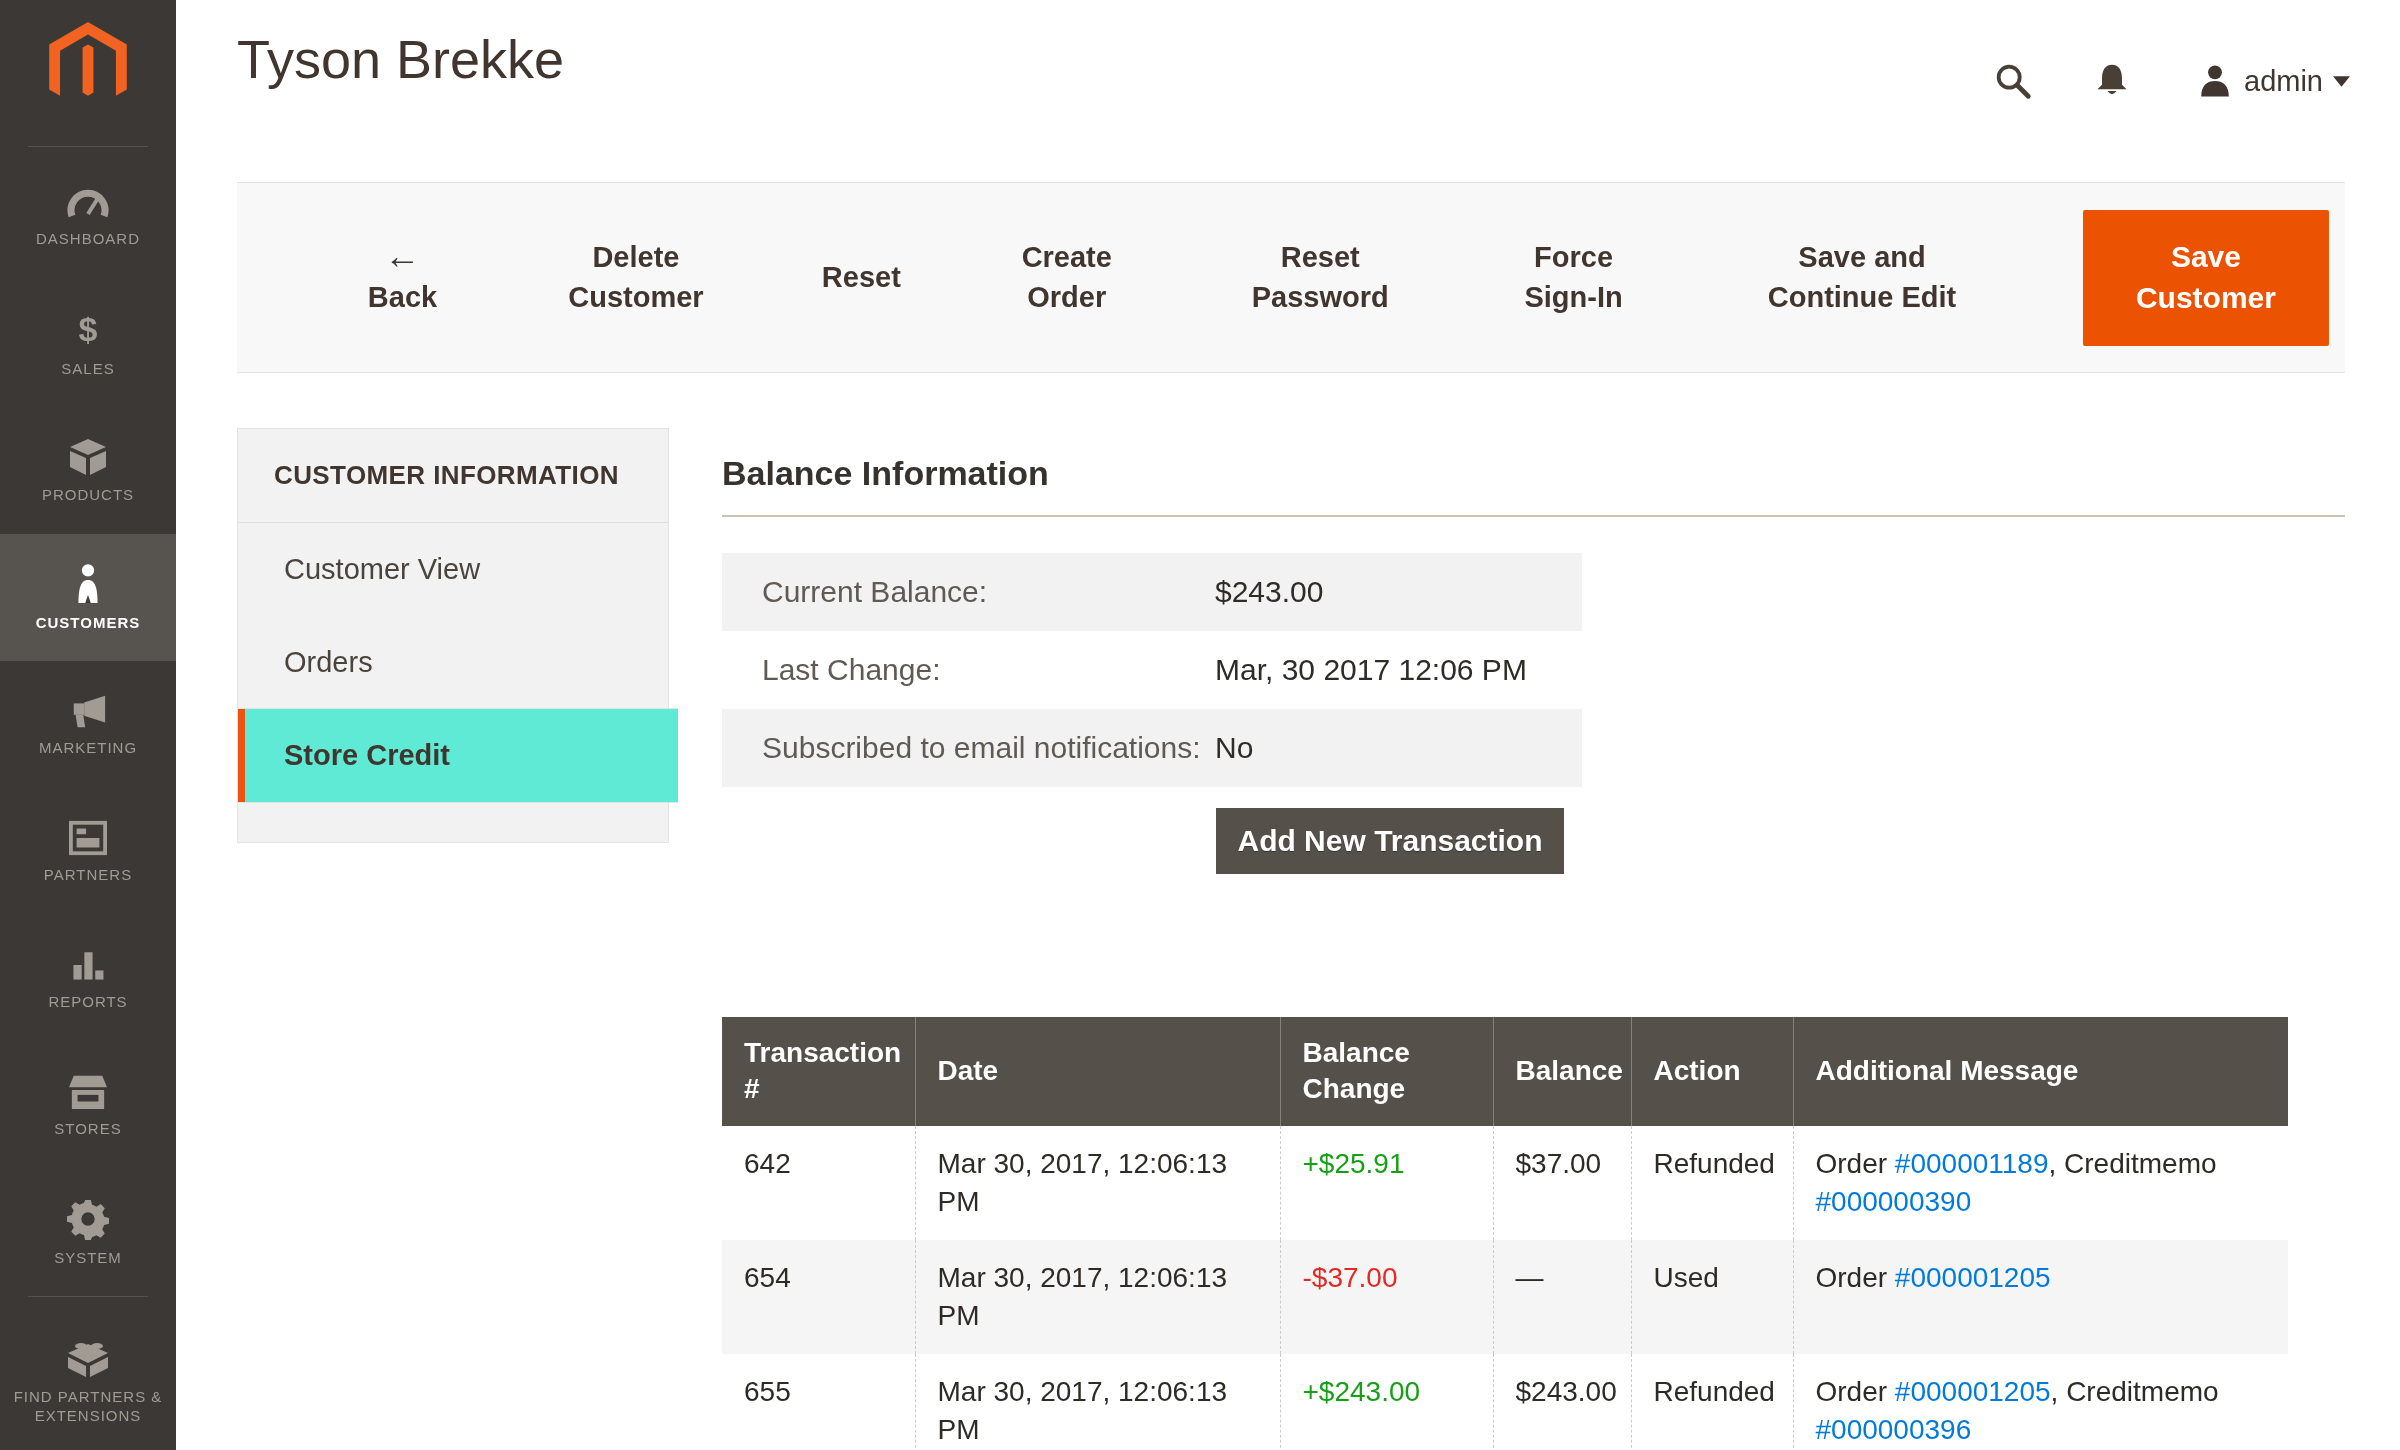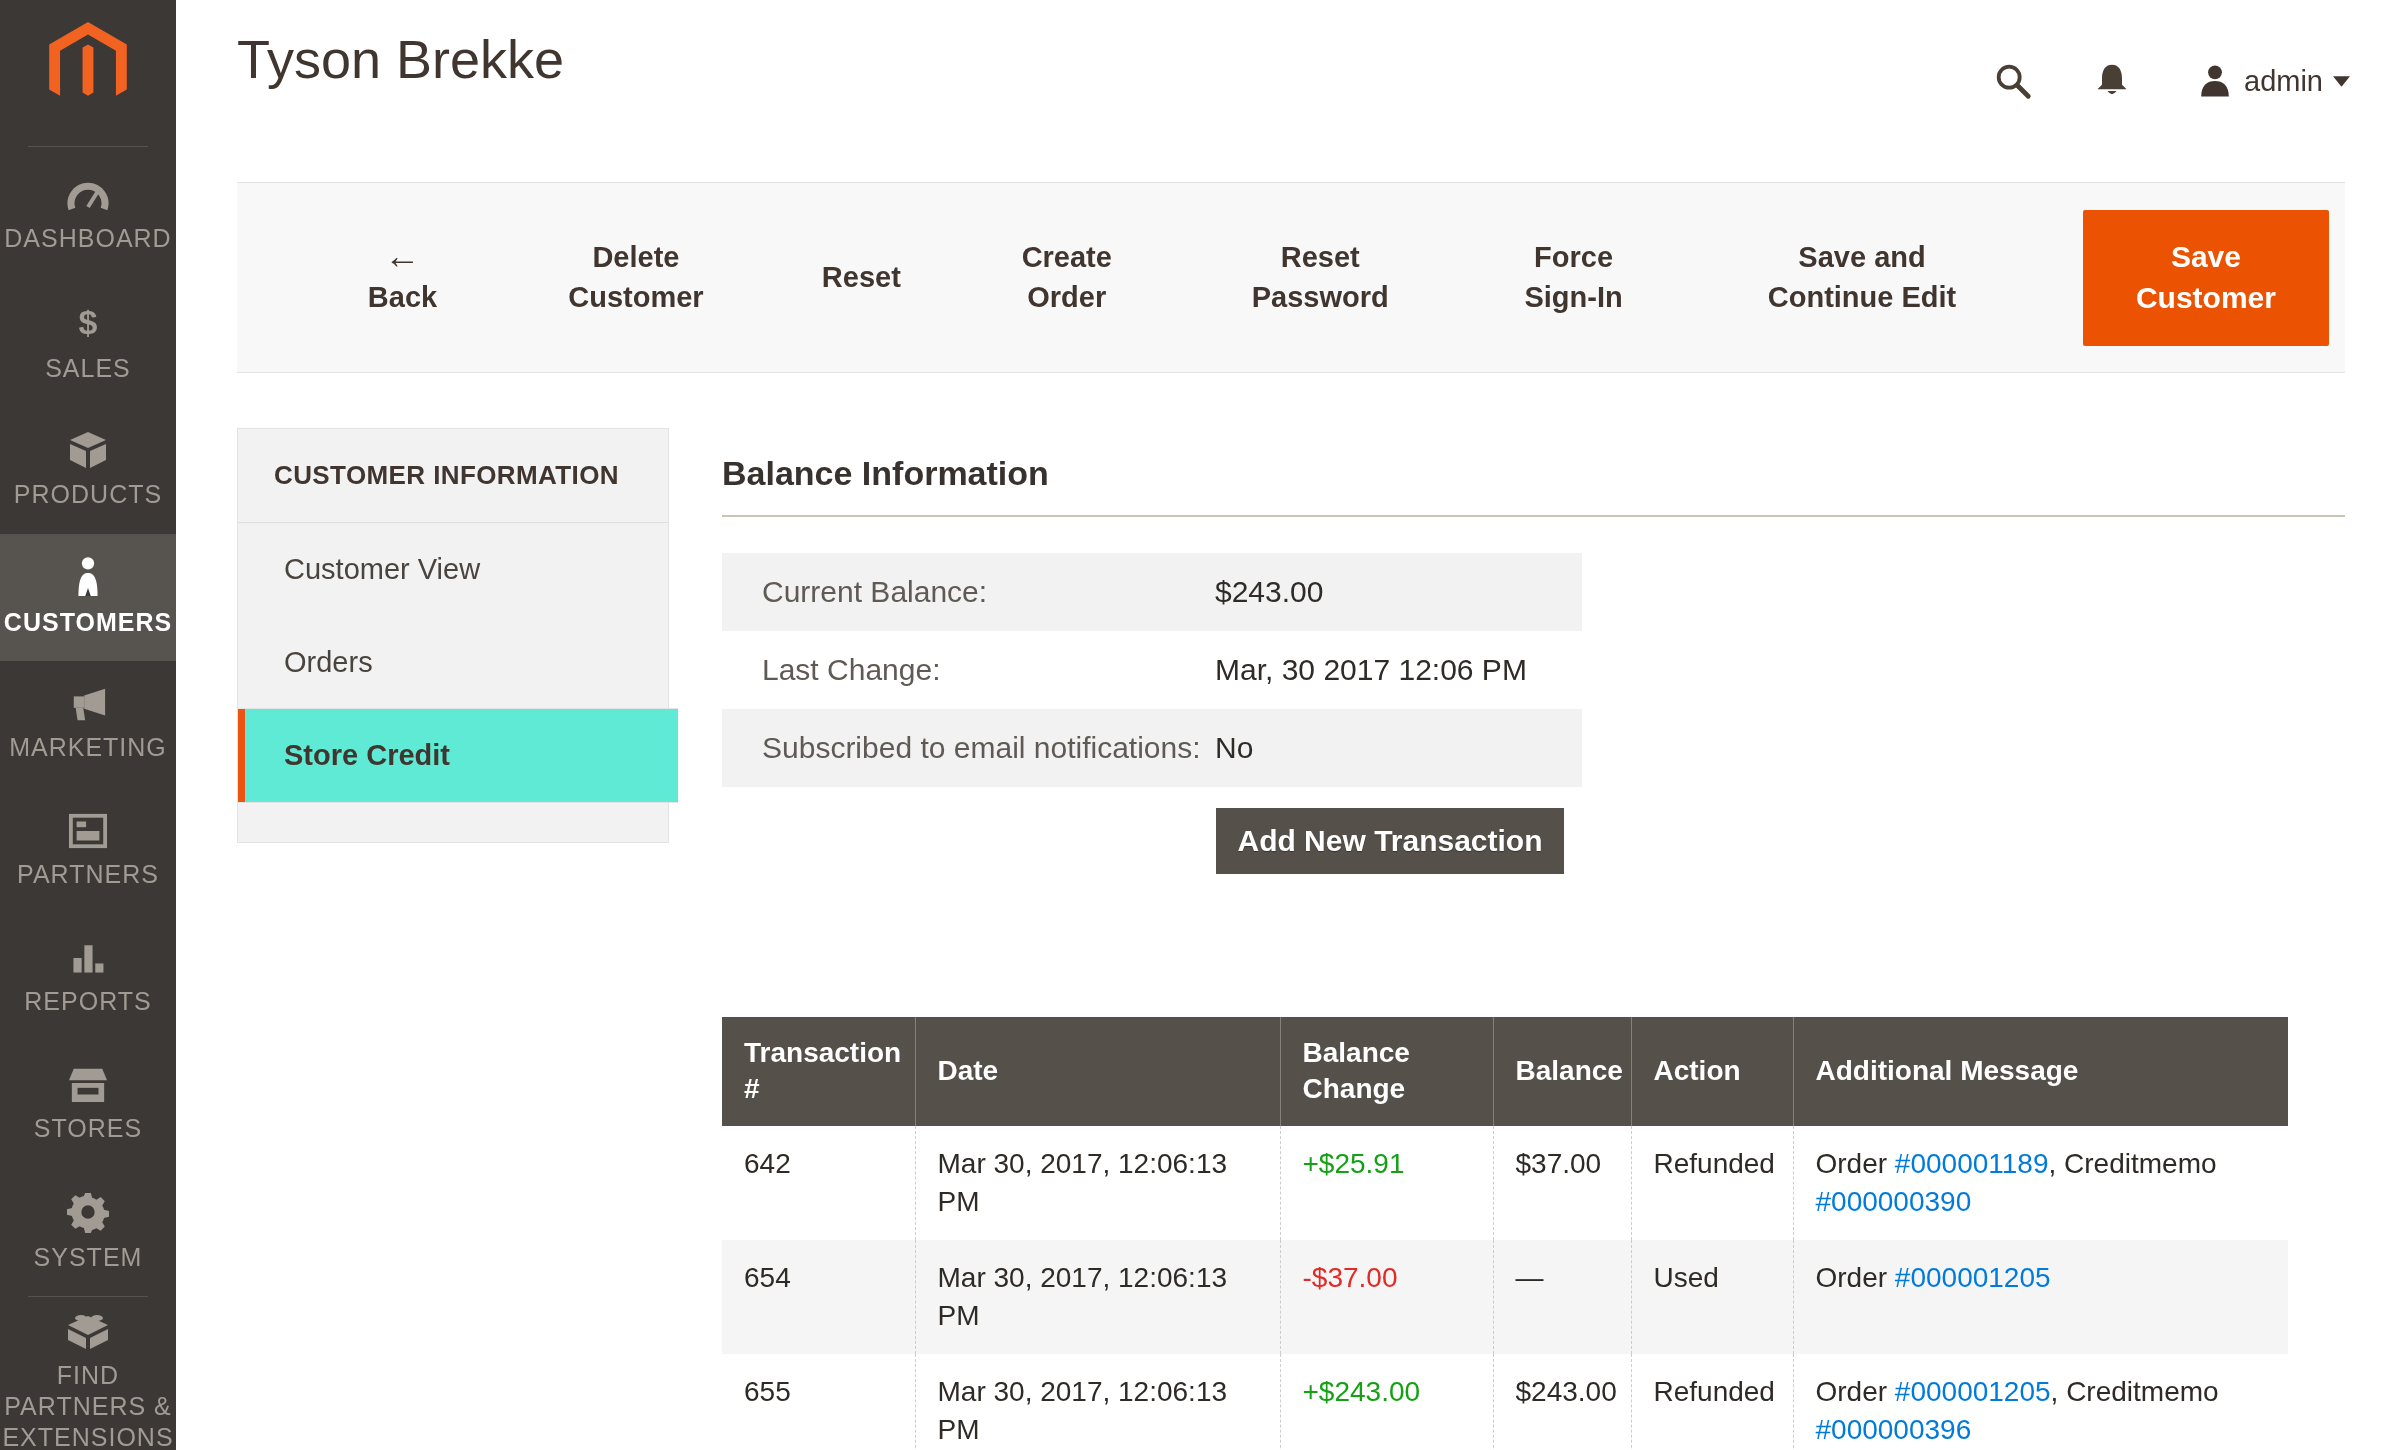--- a/index.html
+++ b/index.html
@@ -15,21 +15,21 @@
     background:#3b3835;
   }
   .logo { padding-top:22px; display:flex; justify-content:center; }
   .side-divider { border-top:1px solid #56524c; margin:34px 28px 0; }
   .side-nav { margin-top:6px; }
   .side-item {
     height:127px; display:flex; flex-direction:column; align-items:center;
     justify-content:center; gap:9px; color:#a19b93; cursor:pointer; text-align:center;
   }
   .side-item .icn { line-height:0; }
-  .side-item .lbl { font-size:25px; letter-spacing:1px; line-height:1.25; padding:0 4px; }
+  .side-item .lbl { font-size:15px; letter-spacing:1px; line-height:1.25; padding:0 4px; }
   .side-item.active { background:#57534e; color:#fff; }
   .side-item.active .lbl { font-weight:700; }
   .side-item.tall { height:150px; }
 
   
   .page { margin-left:176px; }
   .page-header { height:182px; position:relative; background:#fff; }
   .page-title { position:absolute; left:61px; top:28px; margin:0; font-size:54px; font-weight:400; color:#41362f; }
   .header-actions { position:absolute; right:44px; top:60px; display:flex; align-items:center; gap:58px; color:#493f35; }
   .ha-btn { background:none; border:0; padding:0; cursor:pointer; color:#493f35; line-height:0; }

